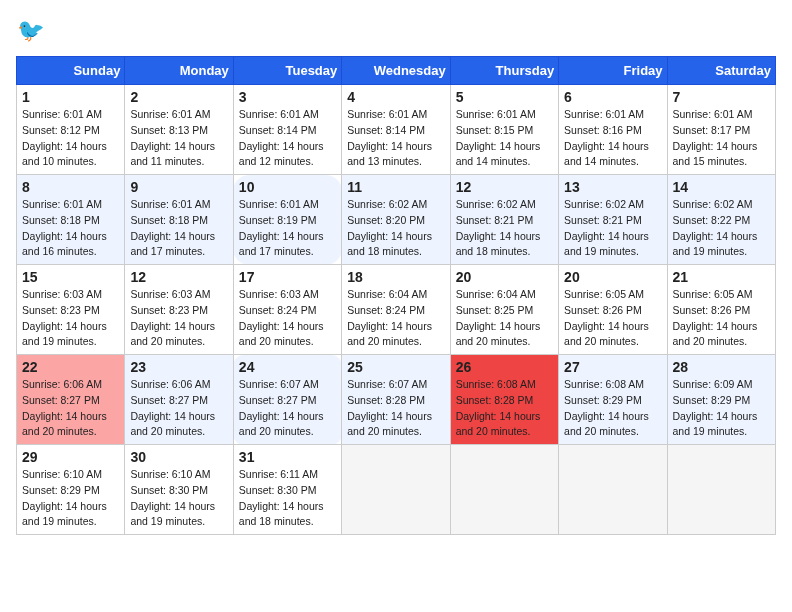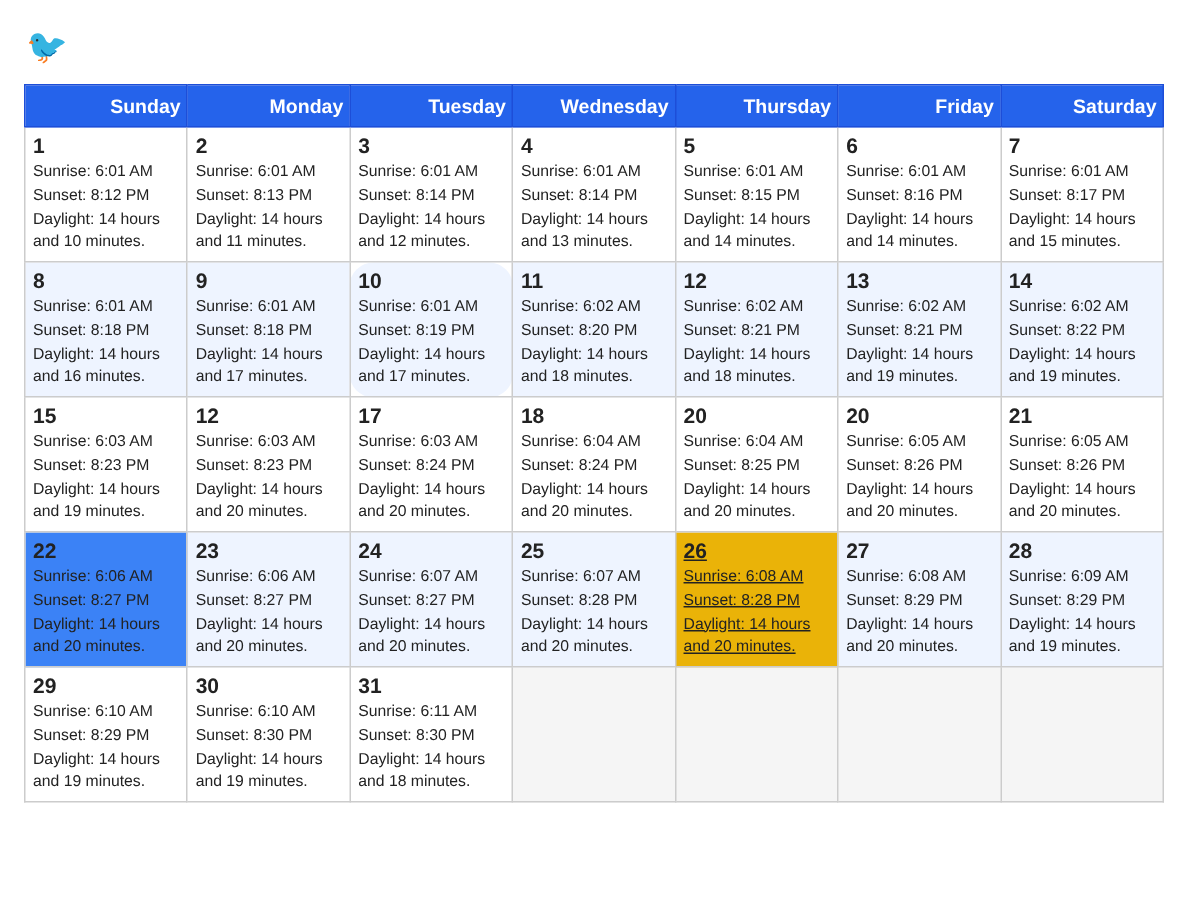--- a/index.html
+++ b/index.html
@@ -307,57 +307,57 @@
         <span class="day-num">21</span>
         <div class="day-info">
           <span>Sunrise: 6:05 AM</span><br>
           <span>Sunset: 8:26 PM</span><br>
           <span>Daylight: 14 hours</span><br>
           <span>and 20 minutes.</span>
         </div>
       </td>
       </tr>
       <tr>
-        <td style="background: #3b82f6;">
+        <td style="background: #fca5a5;">
         <span class="day-num">22</span>
         <div class="day-info">
           <span>Sunrise: 6:06 AM</span><br>
           <span>Sunset: 8:27 PM</span><br>
           <span>Daylight: 14 hours</span><br>
           <span>and 20 minutes.</span>
         </div>
       </td>
         <td style="background: rgb(238, 244, 255);">
         <span class="day-num">23</span>
         <div class="day-info">
           <span>Sunrise: 6:06 AM</span><br>
           <span>Sunset: 8:27 PM</span><br>
           <span>Daylight: 14 hours</span><br>
           <span>and 20 minutes.</span>
         </div>
       </td>
-        <td style="background: rgb(238, 244, 255);">
+        <td style="background: rgb(238, 244, 255); border-radius: 11px;">
         <span class="day-num">24</span>
         <div class="day-info">
           <span>Sunrise: 6:07 AM</span><br>
           <span>Sunset: 8:27 PM</span><br>
           <span>Daylight: 14 hours</span><br>
           <span>and 20 minutes.</span>
         </div>
       </td>
         <td style="background: rgb(238, 244, 255);">
         <span class="day-num">25</span>
         <div class="day-info">
           <span>Sunrise: 6:07 AM</span><br>
           <span>Sunset: 8:28 PM</span><br>
           <span>Daylight: 14 hours</span><br>
           <span>and 20 minutes.</span>
         </div>
       </td>
-        <td style="background: #eab308; text-decoration: underline;">
+        <td style="background: #ef4444;">
         <span class="day-num">26</span>
         <div class="day-info">
           <span>Sunrise: 6:08 AM</span><br>
           <span>Sunset: 8:28 PM</span><br>
           <span>Daylight: 14 hours</span><br>
           <span>and 20 minutes.</span>
         </div>
       </td>
         <td style="background: rgb(238, 244, 255); margin-top: 45px;">
         <span class="day-num">27</span>

